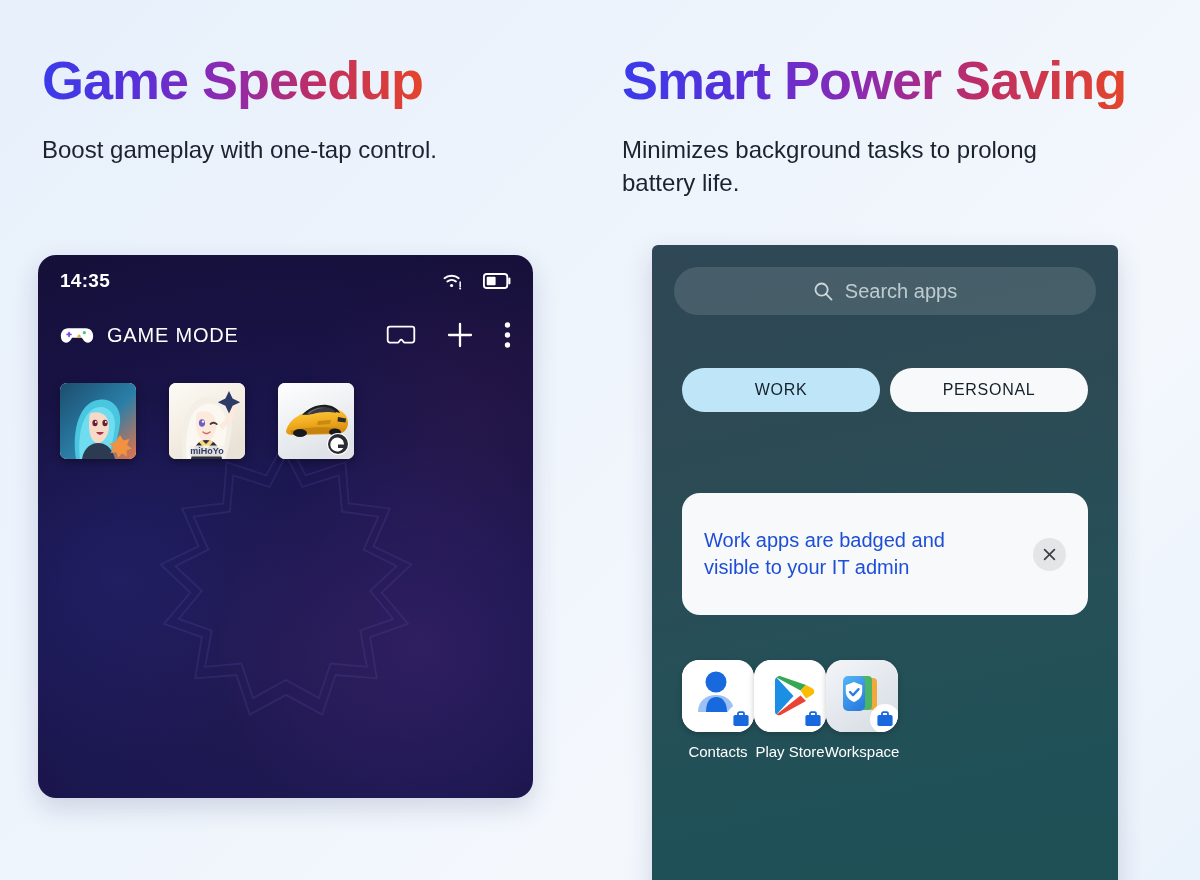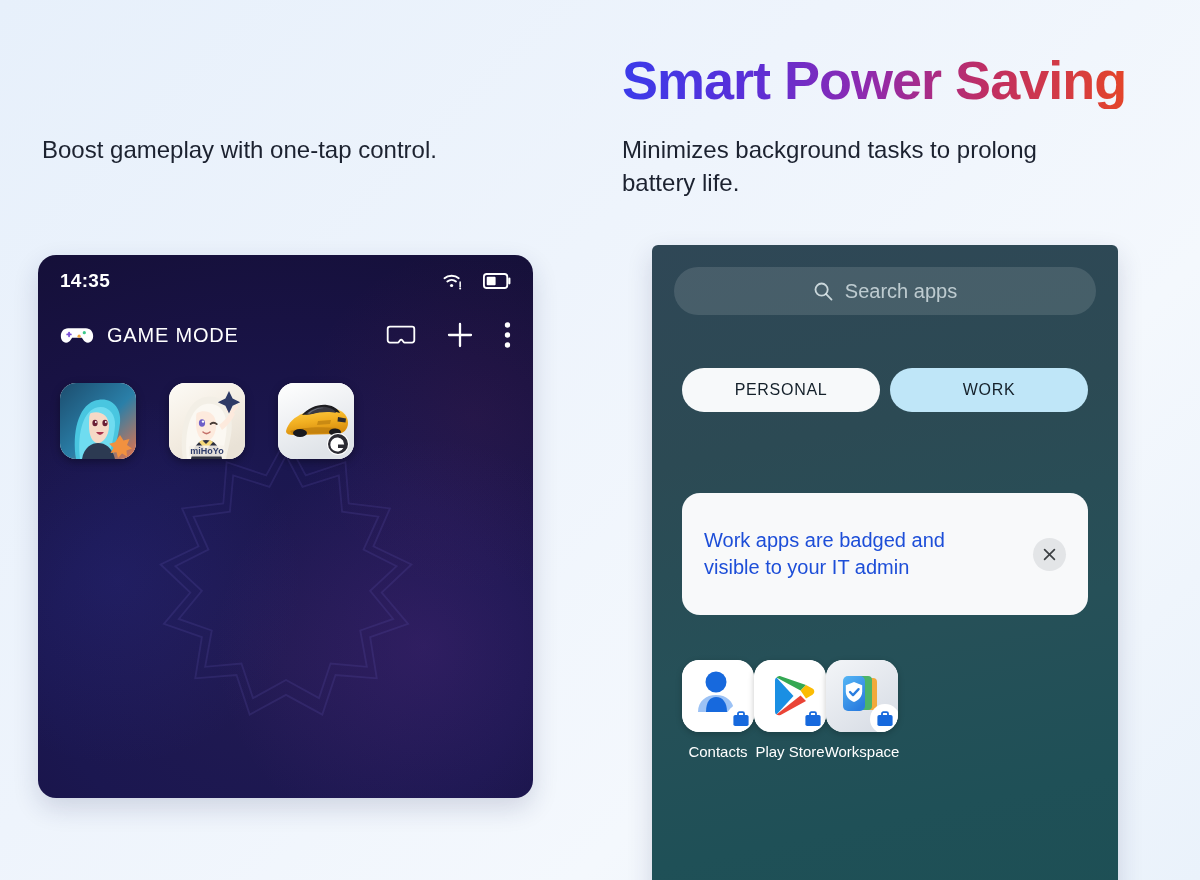--- a/index.html
+++ b/index.html
@@ -92,21 +92,21 @@
   }
   .gm-actions { margin-left: auto; display: flex; align-items: center; gap: 30px; }
   .gm-actions .act { display: flex; align-items: center; justify-content: center; cursor: pointer; }
 
   .game-row {
     position: absolute; left: 22px; top: 128px;
     display: flex; gap: 33px;
   }
   .game-icon {
     width: 76px; height: 76px;
-    border-radius: 16px;
+    border-radius: 7px;
     overflow: hidden;
     position: relative;
     box-shadow: 0 3px 8px rgba(0,0,0,0.35);
     background: #fff;
     cursor: pointer;
     text-decoration: underline;
   }
 
   
   .work-card {
@@ -195,20 +195,21 @@
     border-radius: 50%;
     background: #ffffff;
     display: flex; align-items: center; justify-content: center;
   }
 </style>
 </head>
 <body>
 
 <div class="page">
 
+  <div class="feature-title" id="title-left">Game Speedup</div>
   <div class="feature-sub" id="sub-left">Boost gameplay with one-tap control.</div>
 
   <div class="feature-title" id="title-right">Smart Power Saving</div>
   <div class="feature-sub" id="sub-right">Minimizes background tasks to prolong battery life.</div>
 
   <div class="game-card">
 
     <svg class="deco-star" viewBox="0 0 200 200">
       <g fill="none" stroke="#5b4fa8" stroke-width="1.1" opacity="0.75">
         <path d="M100 14 L112 36 L136 28 L138 53 L163 56 L153 79 L176 90 L158 107 L174 126 L151 134 L155 159 L130 157 L122 181 L100 169 L78 181 L70 157 L45 159 L49 134 L26 126 L42 107 L24 90 L47 79 L37 56 L62 53 L64 28 L88 36 Z"></path>
@@ -378,22 +379,22 @@
 
     <div class="search-bar">
       <svg width="21" height="21" viewBox="0 0 22 22">
         <circle cx="9" cy="9" r="6.4" fill="none" stroke="rgba(235,245,248,0.8)" stroke-width="1.9"></circle>
         <path d="M13.8 13.8 L19.4 19.4" stroke="rgba(235,245,248,0.8)" stroke-width="1.9" stroke-linecap="round"></path>
       </svg>
       <span class="search-ph">Search apps</span>
     </div>
 
     <div class="profile-tabs">
+      <button class="ptab work">WORK</button>
       <button class="ptab personal">PERSONAL</button>
-      <button class="ptab work">WORK</button>
     </div>
 
     <div class="info-card">
       <div class="info-text">Work apps are badged and visible to your IT admin</div>
       <button class="info-close">
         <svg width="15" height="15" viewBox="0 0 15 15">
           <path d="M2.6 2.6 L12.4 12.4 M12.4 2.6 L2.6 12.4" stroke="#3c4043" stroke-width="1.7" stroke-linecap="round"></path>
         </svg>
       </button>
     </div>

